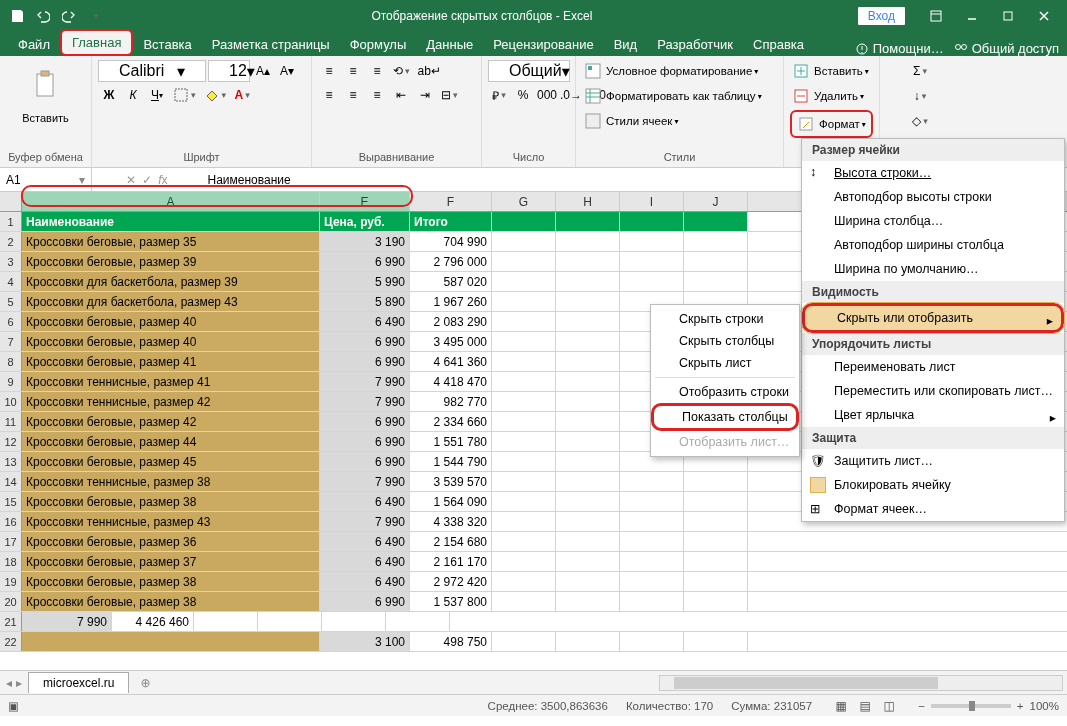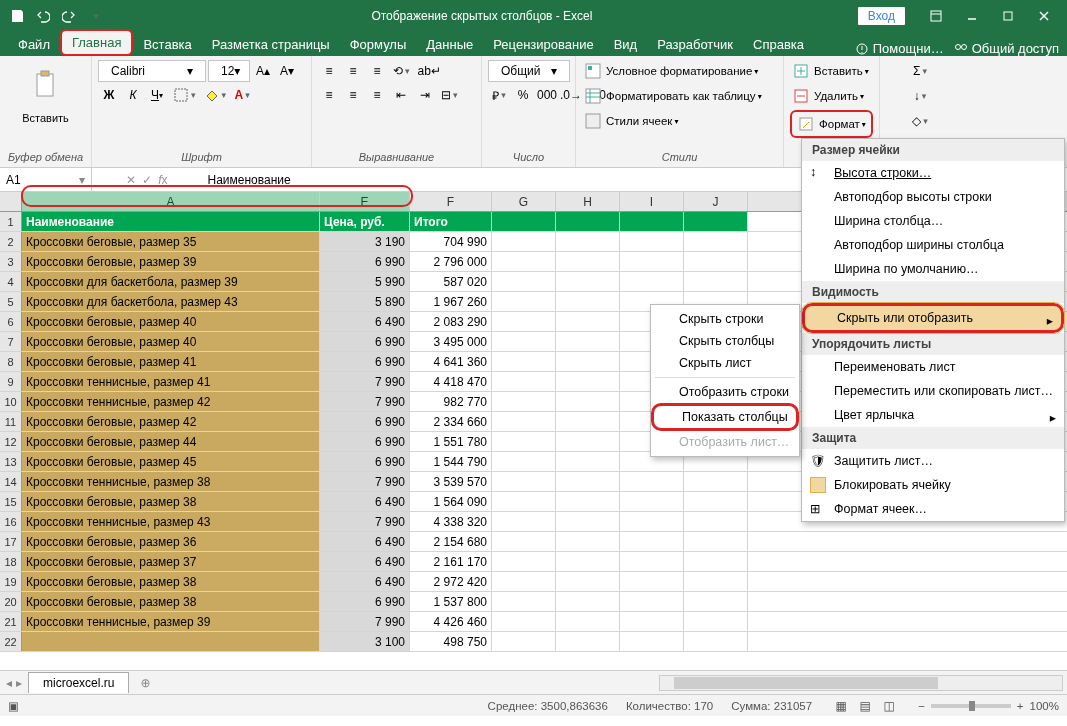--- a/index.html
+++ b/index.html
@@ -18,24 +18,24 @@
 .tab.active { background: #f3f3f3; color: #217346; }
 .tabs-right { margin-left: auto; display: flex; align-items: center; padding-right: 8px; gap: 10px; }
 .tabs-right .tr-item { display: flex; align-items: center; gap: 4px; }
 
 .highlight-red { border: 2px solid #d22; border-radius: 6px; }
 .highlight-red-thick { border: 3px solid #d22; border-radius: 10px; }
 
 .ribbon { height: 112px; background: #f3f3f3; border-bottom: 1px solid #ccc; display: flex; position: relative; }
 .rg { border-right: 1px solid #ddd; display: flex; flex-direction: column; padding: 4px 6px 0; }
 .rg-body { flex: 1; display: flex; flex-direction: column; gap: 2px; }
-.rg-label { text-align: center; font-size: 11px; color: #555; padding: 2px 0 4px; font-style: italic; }
+.rg-label { text-align: center; font-size: 11px; color: #555; padding: 2px 0 4px; }
 .rg-row { display: flex; align-items: center; gap: 2px; }
 .rbtn { min-width: 22px; height: 22px; display: flex; align-items: center; justify-content: center; border: 1px solid transparent; padding: 0 2px; font-size: 12px; }
-.combo { height: 22px; border: 1px solid #c5c5c5; background: #fff; display: flex; align-items: center; padding: 0 12px; font-size: 12px; }
+.combo { height: 22px; border: 1px solid #c5c5c5; background: #fff; display: flex; align-items: center; padding: 0 20px; font-size: 16px; }
 .icon-box { width: 16px; height: 16px; }
 
 .namebox-row { height: 24px; display: flex; align-items: center; border-bottom: 1px solid #ccc; background: #fff; gap: 24px; }
 .namebox { width: 92px; border-right: 1px solid #ccc; padding: 0 6px; font-size: 12px; display: flex; align-items: center; height: 100%; }
 .fx-btns { display: flex; align-items: center; gap: 6px; padding: 0 10px; color: #999; }
 .fx-input { flex: 1; padding: 0 6px; font-size: 12px; }
 
 .sheet-area { position: relative; height: 478px; overflow: hidden; }
 .col-headers { display: flex; height: 20px; background: #e6e6e6; border-bottom: 1px solid #999; position: relative; }
 .corner { width: 22px; border-right: 1px solid #999; background: #e6e6e6; }
@@ -562,21 +562,20 @@
     <div class="cell a">Кроссовки беговые, размер 38</div>
     <div class="cell e">6 990</div>
     <div class="cell f">1 537 800</div>
     <div class="cell rest"></div>
         <div class="cell rest"></div>
         <div class="cell rest"></div>
         <div class="cell rest"></div>
       </div>
       <div class="row data-row odd">
     <div class="rowh">21</div>
-    <div class="cell a">Кроссовки теннисные, размер 39</div>
     <div class="cell e">7 990</div>
     <div class="cell f">4 426 460</div>
     <div class="cell rest"></div>
         <div class="cell rest"></div>
         <div class="cell rest"></div>
         <div class="cell rest"></div>
       </div>
       <div class="row data-row ">
     <div class="rowh">22</div>
     <div class="cell a"></div>

